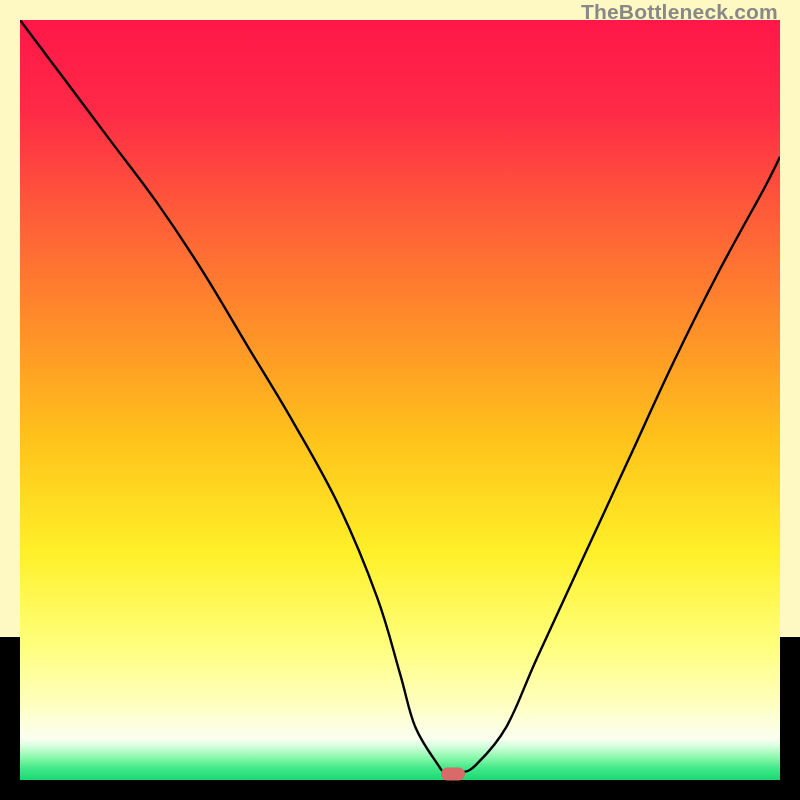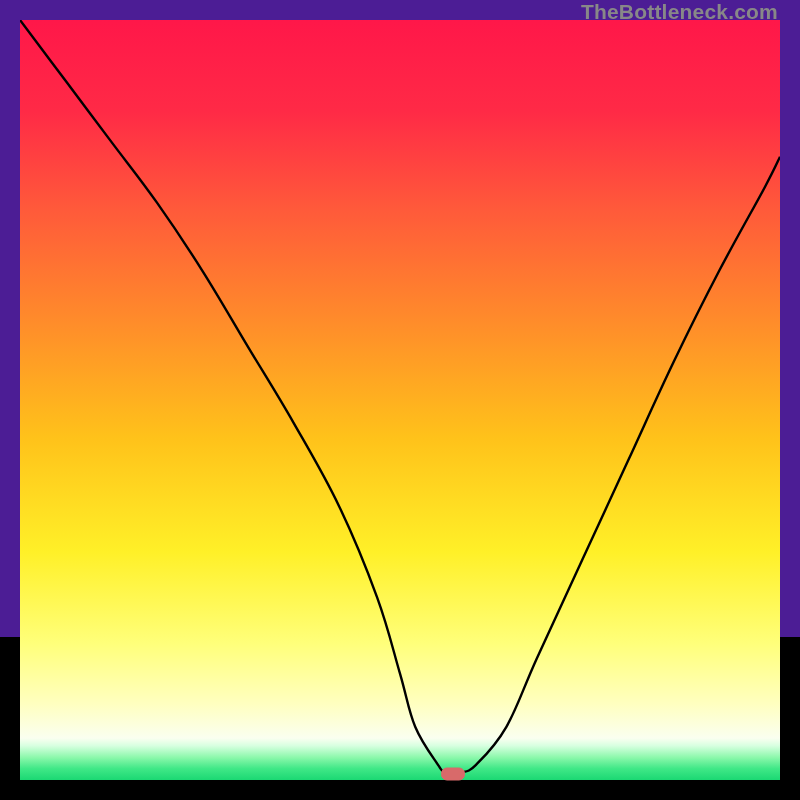--- a/index.html
+++ b/index.html
@@ -7,21 +7,21 @@
     padding: 0;
     width: 800px;
     height: 800px;
     background: #000;
     overflow: hidden;
   }
   .container {
     position: relative;
     width: 800px;
     height: 637px;
-    background: #4c1d95;
+    background: #fef9c3;
     text-align: center;
   }
   .plot-area {
     position: absolute;
     left: 20px;
     top: 20px;
     width: 760px;
     height: 760px;
   }
   .watermark {

